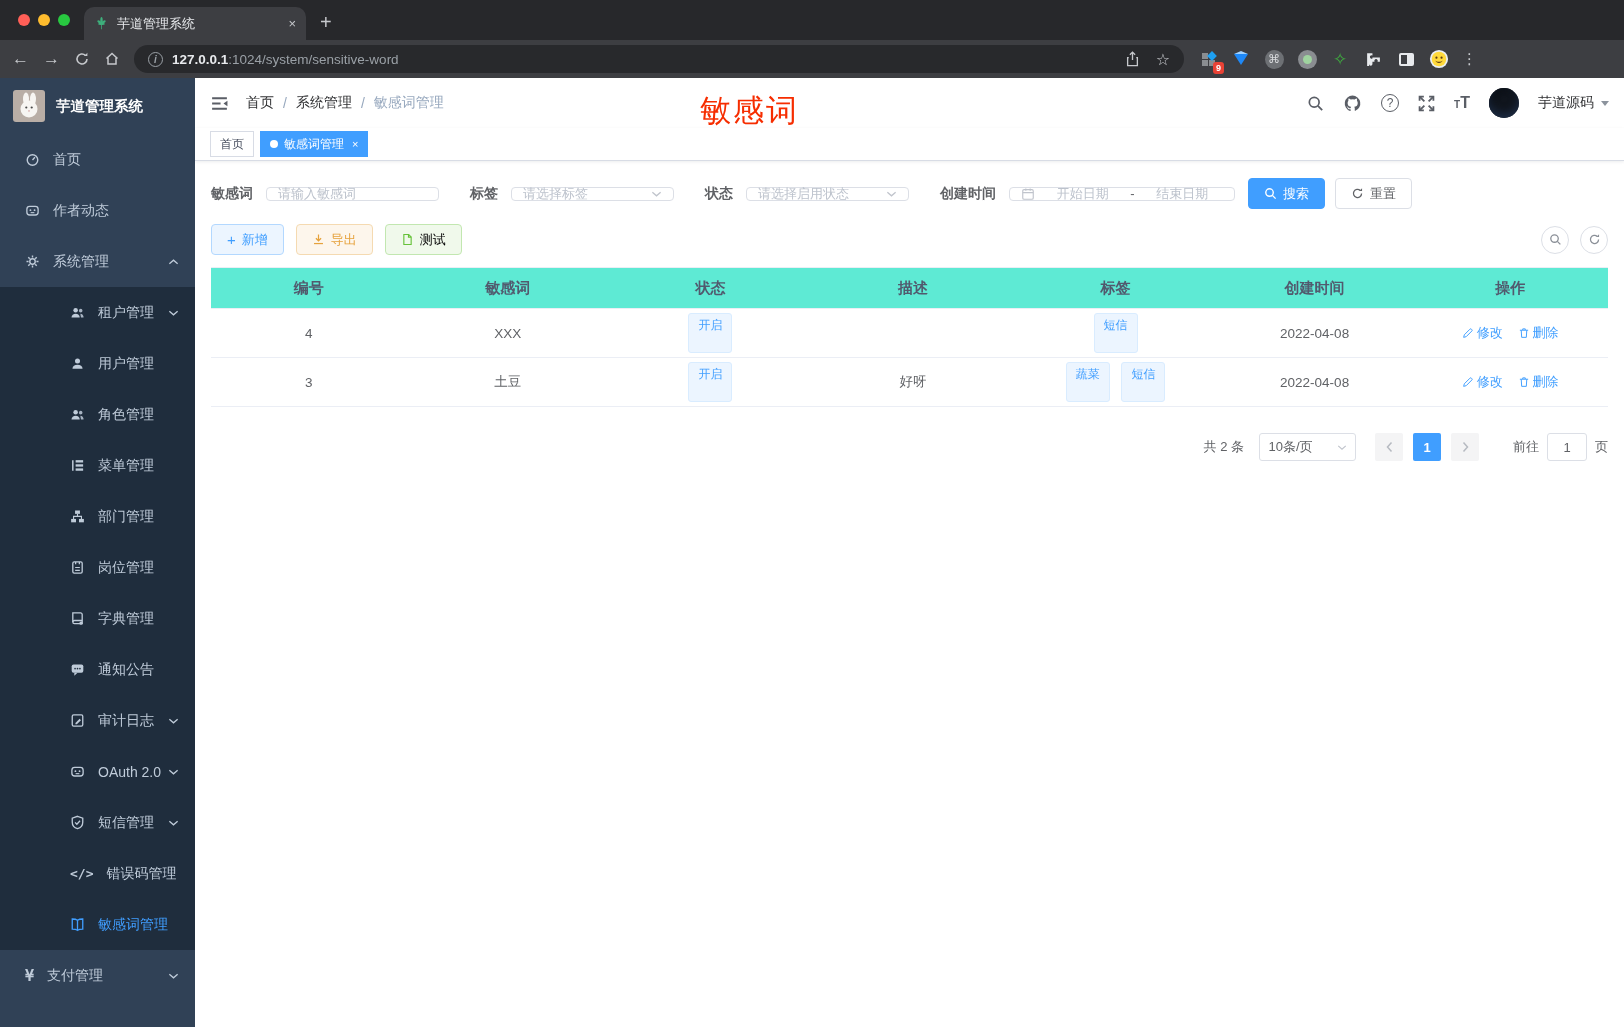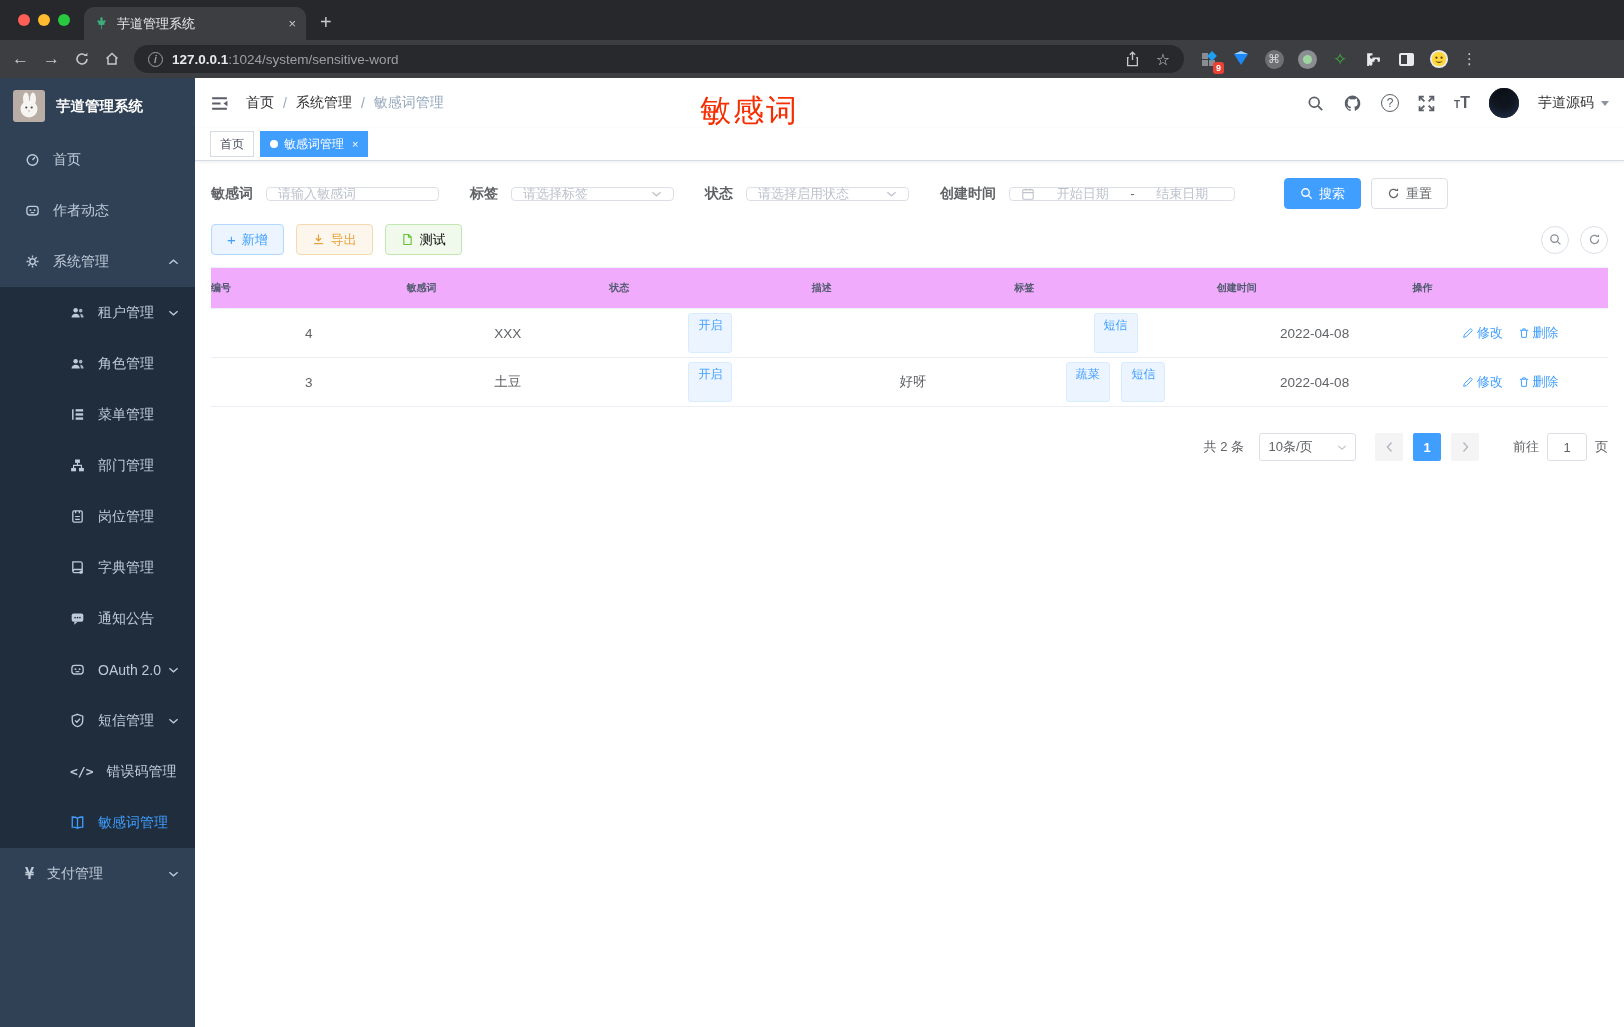--- a/index.html
+++ b/index.html
@@ -89,36 +89,36 @@
     padding:0 11px; font-size:13px; color:#606266; background:#fff; gap:7px; }
   .inp input { border:none; outline:none; width:100%; font-size:13px; color:#606266;
     font-family:inherit; background:transparent; }
   .inp input::placeholder { color:#bcc2cc; }
   .ph { color:#bcc2cc; }
   .w-word { width:173px; } .w-sel { width:163px; justify-content:space-between; } .w-date { width:226px; }
   .date-ph { flex:1; text-align:center; color:#bcc2cc; }
   .btn { height:31px; border-radius:4px; border:1px solid #dcdfe6; background:#fff; color:#606266;
     font-size:13px; display:inline-flex; align-items:center; gap:6px; padding:0 15px; cursor:pointer;
     font-family:inherit; }
-  .btn.primary { background:#409eff; border-color:#409eff; color:#fff;margin-left:36px; }
+  .btn.primary { background:#409eff; border-color:#409eff; color:#fff; }
   .btn + .btn { margin-left:10px; }
 
   
   .actions { display:flex; align-items:center; margin-bottom:12px; }
   .btn.plain-blue { background:#ecf5ff; border-color:#b3d8ff; color:#409eff; }
   .btn.plain-warn { background:#fdf6ec; border-color:#f5dab1; color:#e6a23c; margin-left:12px; }
   .btn.plain-succ { background:#f0f9eb; border-color:#c2e7b0; color:#000000; margin-left:12px; }
   .toolcircles { margin-left:auto; display:flex; gap:11px; }
   .circ-btn { width:28px; height:28px; border:1px solid #dcdfe6; border-radius:50%; background:#fff;
     color:#666; display:flex; align-items:center; justify-content:center; cursor:pointer; }
 
   
   table { width:100%; border-collapse:collapse; table-layout:fixed; }
-  thead th { height:41px; background:#f0abfc; color:#515a6e; font-size:10px; font-weight:700;
-    text-align:left; border-bottom:1px solid #ebeef5; border-top:1px solid #ebeef5; }
+  thead th { height:41px; background:#5eead4; color:#515a6e; font-size:15px; font-weight:700;
+    text-align:center; border-bottom:1px solid #ebeef5; border-top:1px solid #ebeef5; }
   tbody td { height:49px; text-align:center; font-size:13.5px; color:#606266; border-bottom:1px solid #ebeef5; }
   .etag { display:inline-block; padding:0 9px; height:40px; line-height:22px; border:1px solid #d9ecff;
     background:#ecf5ff; color:#409eff; border-radius:3px; font-size:12px; }
   .etag + .etag { margin-left:8px; }
   .oplink { color:#409eff; font-size:13px; display:inline-flex; align-items:center; gap:3px; cursor:pointer; }
   .oplink + .oplink { margin-left:11px; }
 
   
   .pager { margin-top:26px; display:flex; align-items:center; justify-content:flex-end; font-size:13px; color:#606266; }
   .pg-total { margin-right:15px; }
@@ -288,20 +288,27 @@
           </svg>
         <span>租户管理</span>
         <span class="arr">
             <svg class="ic" width="11" height="8" viewBox="0 0 12 8">
               <path d="M1.5 2L6 6l4.5-4" fill="none" stroke="currentColor" stroke-width="1.4"></path>
             </svg>
           </span>
       </div>
       <div class="m-item">
         <svg class="ic" width="15" height="15" viewBox="0 0 16 16">
+            <circle cx="8" cy="5.3" r="2.7" fill="currentColor"></circle>
+            <path d="M2.6 13.6c0-2.8 2.4-4.4 5.4-4.4s5.4 1.6 5.4 4.4z" fill="currentColor"></path>
+          </svg>
+        <span>用户管理</span>
+      </div>
+      <div class="m-item">
+        <svg class="ic" width="15" height="15" viewBox="0 0 16 16">
             <circle cx="6" cy="5.6" r="2.4" fill="currentColor"></circle>
             <path d="M1.6 13.2c0-2.4 2-3.9 4.4-3.9s4.4 1.5 4.4 3.9z" fill="currentColor"></path>
             <circle cx="11.4" cy="6" r="1.9" fill="currentColor" opacity=".85"></circle>
             <path d="M11 9.4c2 .2 3.5 1.6 3.5 3.8h-2.8z" fill="currentColor" opacity=".85"></path>
           </svg>
         <span>角色管理</span>
       </div>
       <div class="m-item">
         <svg class="ic" width="15" height="15" viewBox="0 0 16 16">
             <path d="M3 2.5v11" stroke="currentColor" stroke-width="1.6"></path>
@@ -340,20 +347,32 @@
         <svg class="ic" width="15" height="15" viewBox="0 0 16 16">
             <rect x="1.8" y="2.6" width="12.4" height="8.8" rx="2" fill="currentColor"></rect>
             <path d="M4.6 11.4v3.2l3.4-3.2z" fill="currentColor"></path>
             <g fill="#1f2d3d">
               <circle cx="5.4" cy="7" r=".9"></circle>
               <circle cx="8" cy="7" r=".9"></circle>
               <circle cx="10.6" cy="7" r=".9"></circle>
             </g>
           </svg>
         <span>通知公告</span>
+      </div>
+      <div class="m-item">
+        <svg class="ic" width="15" height="15" viewBox="0 0 16 16">
+            <rect x="2.4" y="2" width="11.2" height="12" rx="1.5" fill="none" stroke="currentColor" stroke-width="1.4"></rect>
+            <path d="M5.8 10.6l4.4-4.4 1.5 1.5-4.4 4.4H5.8z" fill="currentColor"></path>
+          </svg>
+        <span>审计日志</span>
+        <span class="arr">
+            <svg class="ic" width="11" height="8" viewBox="0 0 12 8">
+              <path d="M1.5 2L6 6l4.5-4" fill="none" stroke="currentColor" stroke-width="1.4"></path>
+            </svg>
+          </span>
       </div>
       <div class="m-item">
         <svg class="ic" width="15" height="15" viewBox="0 0 16 16">
             <rect x="2" y="3.6" width="12" height="9.2" rx="3" fill="none" stroke="currentColor" stroke-width="1.4"></rect>
             <circle cx="5.8" cy="7.6" r="1" fill="currentColor"></circle>
             <circle cx="10.2" cy="7.6" r="1" fill="currentColor"></circle>
             <path d="M6 10.3h4" stroke="currentColor" stroke-width="1.2"></path>
           </svg>
         <span>OAuth 2.0</span>
         <span class="arr">

